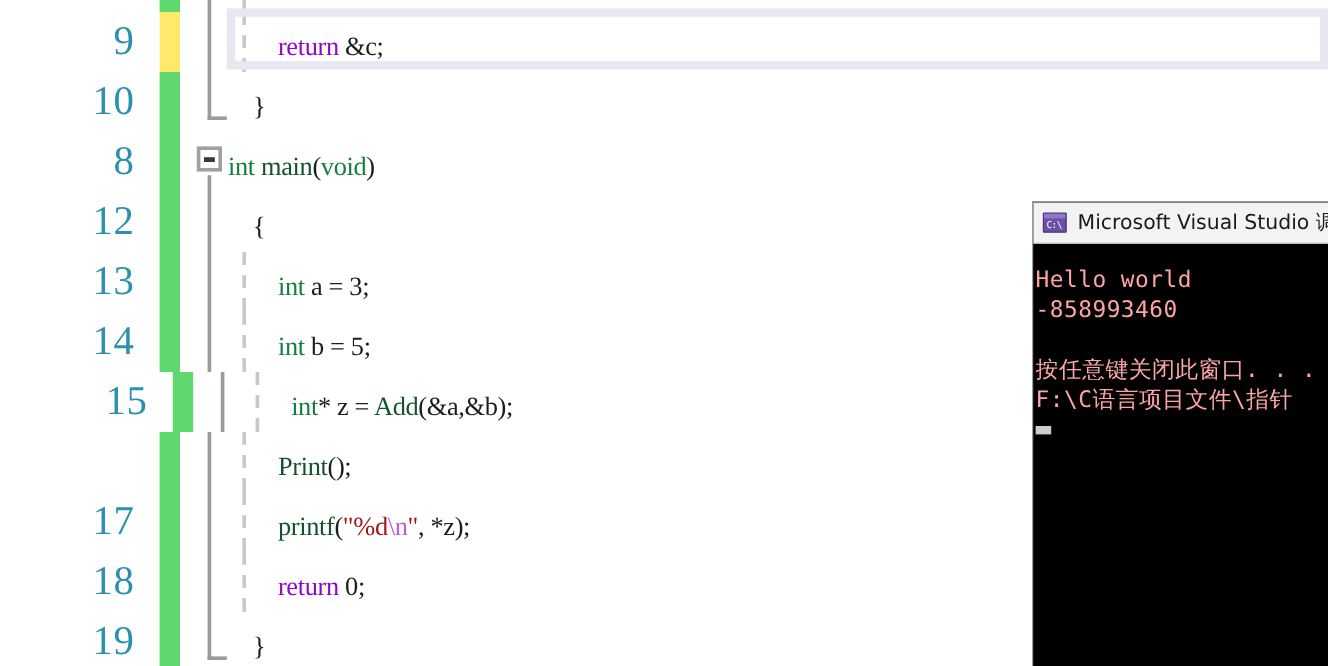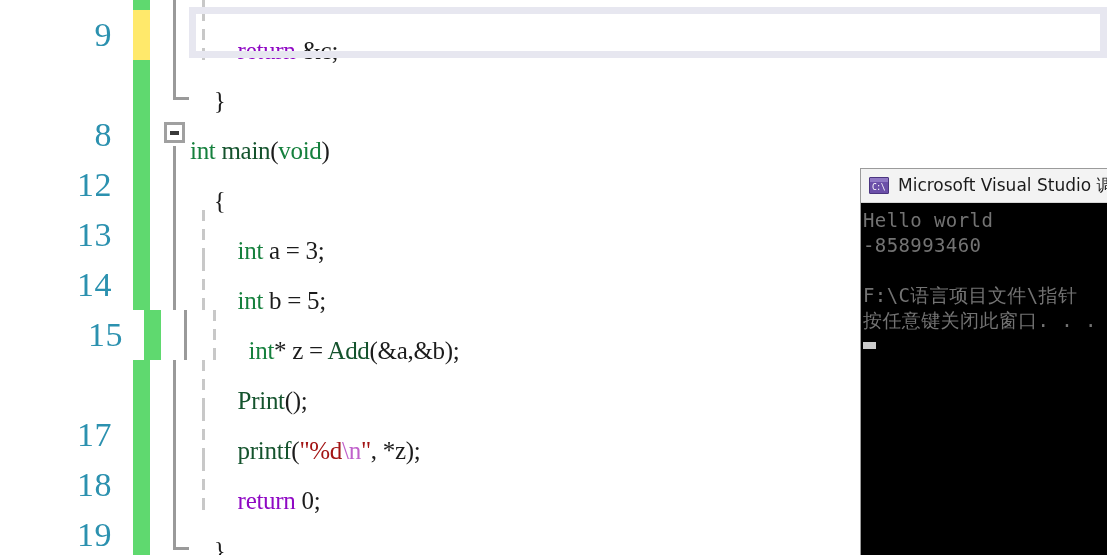--- a/index.html
+++ b/index.html
@@ -92,25 +92,25 @@
     top: 6px;
     width: 9px;
     height: 4px;
     background: #3a3a3a;
   }
 
   
   .code {
     position: absolute;
     left: 190px;
-    top: 16px;
+    top: 4px;
     height: 50px;
     line-height: 50px;
     font-family: "Liberation Serif", "DejaVu Serif", serif;
-    font-size: 25px;
+    font-size: 22px;
     white-space: pre;
     color: #1c1c1c;
     letter-spacing: -0.3px;
     text-align: center;
   }
 
   
   .indent-guide {
     position: absolute;
     width: 3px;
@@ -197,25 +197,25 @@
     letter-spacing: -0.5px;
   }
   #console-title-text {
     margin-left: 9px;
     font-family: "DejaVu Sans", "Liberation Sans", sans-serif;
     font-size: 17px;
     color: #1b1b1b;
     white-space: nowrap;
   }
   #console-body {
-    padding: 5px 0 0 2px;
+    padding: 18px 0 0 2px;
     font-family: "DejaVu Sans Mono", "Liberation Mono", monospace;
     font-size: 19px;
     line-height: 25px;
-    color: #737373;
+    color: #fca5a5;
     white-space: pre;
     letter-spacing: 0.4px;
   }
   .console-line { white-space: pre; }
   .console-blank { height: 25px; }
   #console-cursor {
     width: 13px;
     height: 7px;
     background: #cccccc;
     margin: 9px 0 0 2px;
@@ -239,20 +239,21 @@
       <div class="row" style="top: 10px;">
         <div class="lineno">9</div>
         <div class="changebar cb-yellow"></div>
         <div class="foldmargin">
           <div class="fold-v" style="left: 23px; top: 0px; height: 50px;"></div>
         </div>
         <div class="indent-guide" style="left: 202px; top: 0px;"></div>
         <div class="code"><span class="plain">        </span><span class="ctl">return</span><span class="plain"> &amp;c;</span></div>
       </div>
       <div class="row" style="top: 60px;">
+        <div class="lineno">10</div>
         <div class="changebar cb-green"></div>
         <div class="foldmargin">
           <div class="fold-v" style="left: 23px; top: 0px; height: 40px;"></div>
           <div class="fold-corner" style="left: 23px; top: 37px; width: 16px; height: 3px;"></div>
         </div>
         <div class="code"><span class="plain">    }</span></div>
       </div>
       <div class="row" style="top: 110px;">
         <div class="lineno">8</div>
         <div class="changebar cb-green"></div>
@@ -335,15 +336,15 @@
     </div>
 
   <div id="current-line-box"></div>
 </div>
 
 <div id="console-window">
   <div id="console-titlebar">
     <div id="console-icon"></div>
     <div id="console-title-text">Microsoft Visual Studio 调试控</div>
   </div>
-  <div id="console-body"><div class="console-line">Hello world</div><div class="console-line">-858993460</div><div class="console-blank"></div><div class="console-line">F:\C语言项目文件\指针</div><div class="console-line">按任意键关闭此窗口. . .</div></div>
+  <div id="console-body"><div class="console-line">Hello world</div><div class="console-line">-858993460</div><div class="console-blank"></div><div class="console-line">按任意键关闭此窗口. . .</div><div class="console-line">F:\C语言项目文件\指针</div></div>
   <div id="console-cursor"></div>
 </div>
 
 </body></html>

